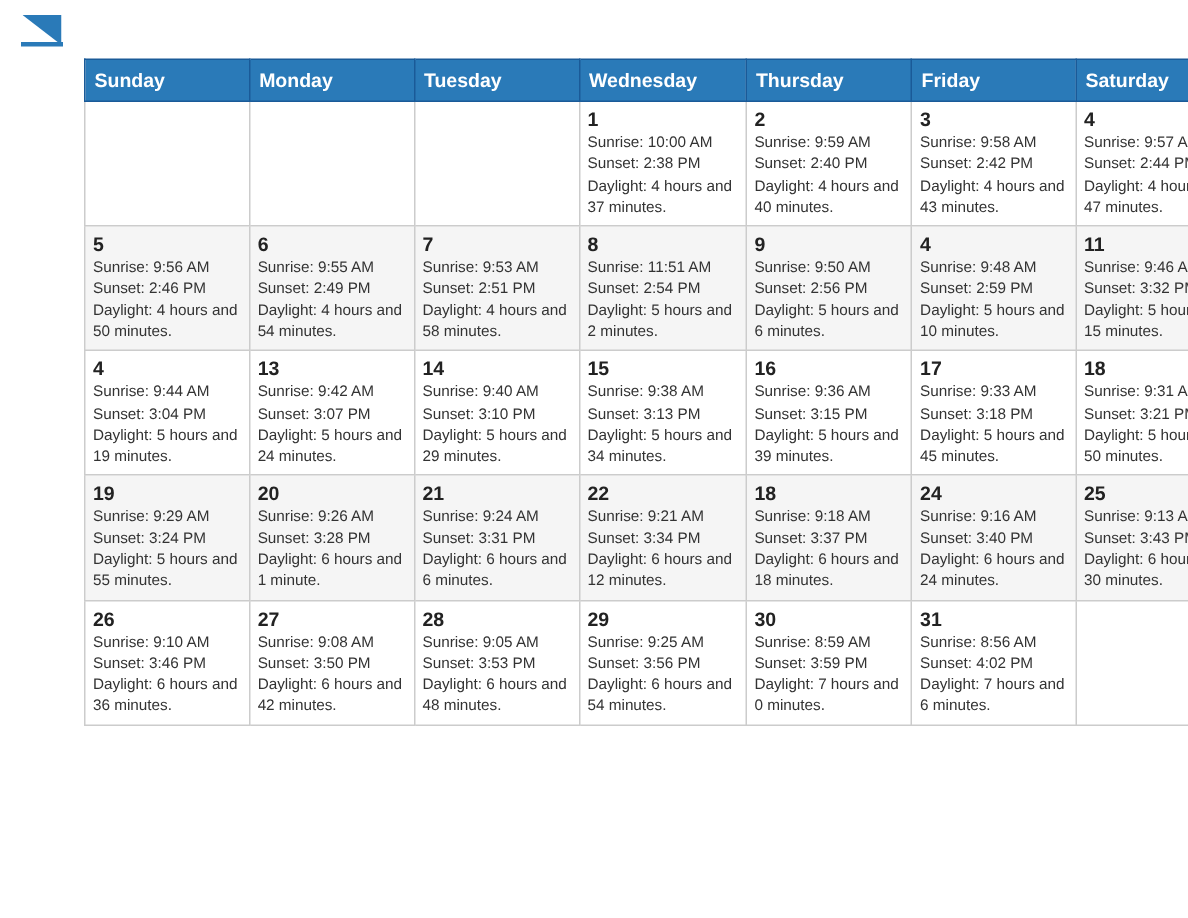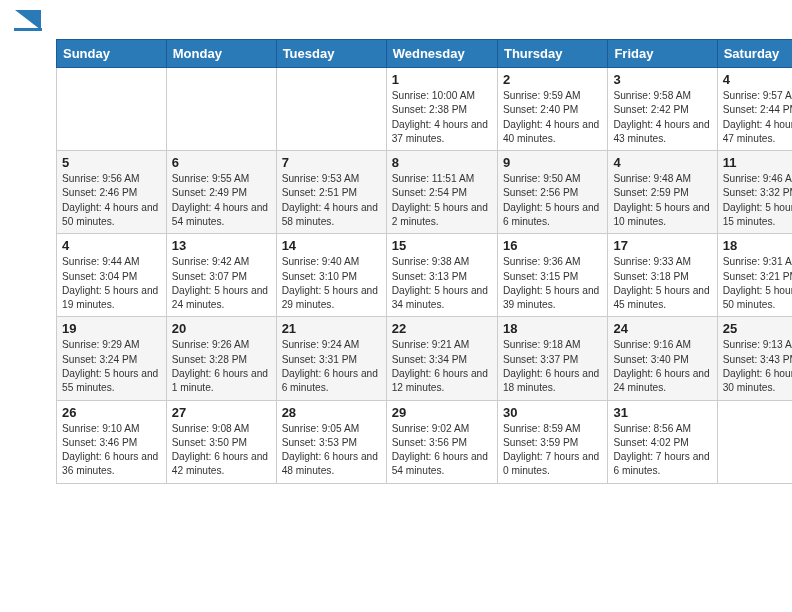--- a/index.html
+++ b/index.html
@@ -307,21 +307,21 @@
 Daylight: 6 hours and 42 minutes.</div>
         </td>
         <td>
           <span class="day-number">28</span>
           <div class="day-info">Sunrise: 9:05 AM
 Sunset: 3:53 PM
 Daylight: 6 hours and 48 minutes.</div>
         </td>
         <td>
           <span class="day-number">29</span>
-          <div class="day-info">Sunrise: 9:02 AM
+          <div class="day-info">Sunrise: 9:25 AM
 Sunset: 3:56 PM
 Daylight: 6 hours and 54 minutes.</div>
         </td>
         <td>
           <span class="day-number">30</span>
           <div class="day-info">Sunrise: 8:59 AM
 Sunset: 3:59 PM
 Daylight: 7 hours and 0 minutes.</div>
         </td>
         <td>

